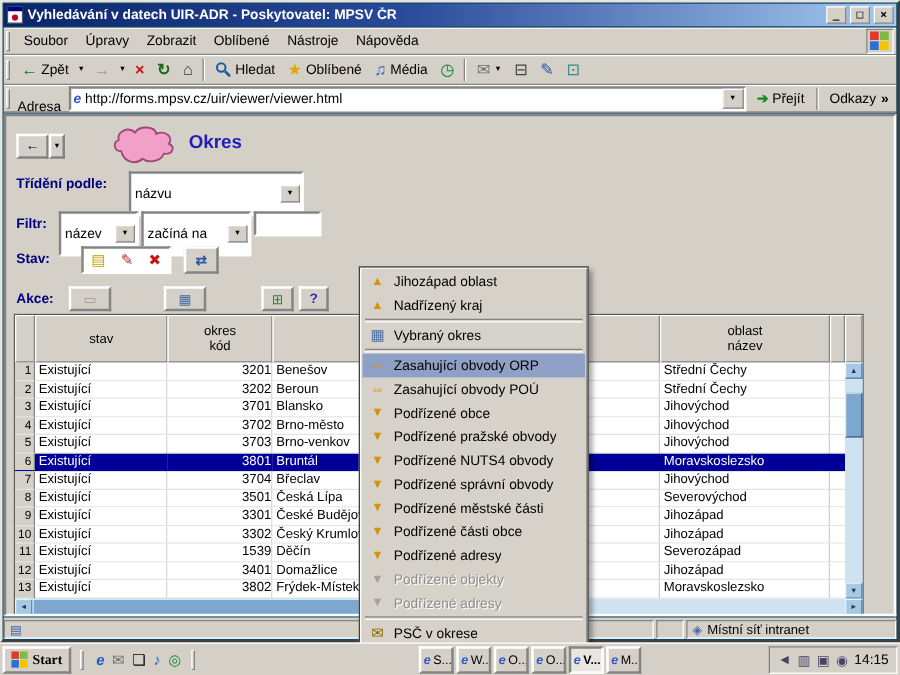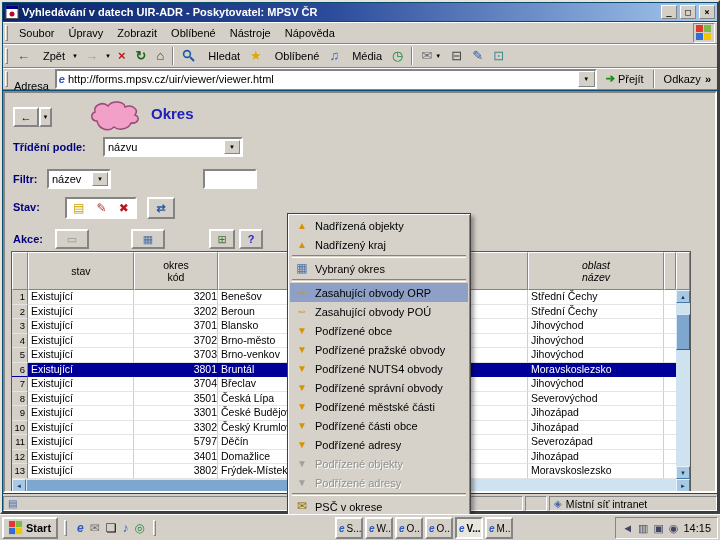--- a/index.html
+++ b/index.html
@@ -31,21 +31,21 @@
   .menubar { top:20px; height:22px; }
   .menu-items { display:flex; height:100%; align-items:center; flex:1; }
   .menu-item { padding:2px 7px; cursor:default; }
   .throbber { width:22px; height:20px; margin-right:2px; display:flex; align-items:center; justify-content:center;
               border:1px solid; border-color:#848484 #fff #fff #848484; }
 
   
   .toolbar { top:42px; height:24px; }
   .tbtn { height:21px; display:flex; align-items:center; padding:0 4px; gap:3px; border:1px solid transparent; }
   .tbtn .tic { font-size:13px; line-height:13px; }
-  .tlabel { font-size:11px;margin-left:10px; }
+  .tlabel { font-size:11px; }
   .dd-part { padding:0 1px; }
   .ddv { font-size:6px; }
   .vsep { width:2px; height:18px; border-left:1px solid #848484; border-right:1px solid #fff; margin:0 3px; }
   .ic-back { color:#0a7a2a; font-weight:bold; }
   .ic-forward { color:#9a9a9a; font-weight:bold; }
   .ic-stop { color:#c01818; font-weight:bold; }
   .ic-refresh { color:#1a6a1a; font-weight:bold; }
   .ic-home { color:#3a3a3a; }
   .ic-star { color:#e0a800; }
   .ic-media { color:#2a68c8; }
@@ -69,21 +69,21 @@
 
   
   .page { position:absolute; left:1px; top:89px; right:1px; height:402px; background:#d4d0c8;
           border:2px solid; border-color:#848484 #fff #fff #848484; overflow:hidden; }
   .page .lbl { position:absolute; color:#00007e; font-weight:bold; }
   .app-back { position:absolute; left:8px; top:14px; width:26px; height:20px; display:flex; align-items:center; justify-content:center; font-weight:bold; }
   .app-back-dd { position:absolute; left:34px; top:14px; width:13px; height:20px; display:flex; align-items:center; justify-content:center; font-size:6px; }
   .cloud { position:absolute; left:80px; top:6px; }
   .app-title { position:absolute; left:146px; top:12px; color:#2020b8; font-weight:bold; font-size:15px; }
 
-  .combo { position:absolute; height:20px; background:#fff; border:2px solid; border-color:#848484 #fff #fff #848484;
+  .combo { position:absolute; height:36px; background:#fff; border:2px solid; border-color:#848484 #fff #fff #848484;
            display:flex; align-items:center; }
   .combo .val { flex:1; padding:0 3px; white-space:nowrap; overflow:hidden; }
   .combo .dd { width:16px; height:14px; margin-right:1px; display:flex; align-items:center; justify-content:center; font-size:6px; }
   .filter-input { position:absolute; height:20px; font-family:"Liberation Sans",sans-serif; font-size:11px; padding:0 3px; }
 
   .state-group { position:absolute; left:60px; top:104px; width:72px; height:22px; display:flex; align-items:center; justify-content:space-around; background:#fff; }
   .state-ic { font-size:12px; line-height:12px; }
   .ic-doc { color:#c8a000; }
   .ic-pen { color:#b03030; }
   .ic-del { color:#c01818; }
@@ -101,21 +101,21 @@
         display:flex; flex-direction:column; align-items:center; justify-content:center;
         font-size:10.5px; line-height:12px; overflow:hidden; }
   .tbody-rows { position:absolute; left:0; top:38px; width:664px; height:189px; overflow:hidden; }
   .trow { display:flex; height:14.5px; }
   .c { font-size:10.5px; line-height:13.5px; padding-left:3px; white-space:nowrap; overflow:hidden;
        border-right:1px solid #cfcfcf; border-bottom:1px solid #e4e4e4; background:#fff; }
   .c-num { width:16px; background:#d4d0c8; border-right:1px solid #848484; text-align:right; padding:0 2px 0 0; font-size:9.5px; }
   .c-stav { width:106px; } .c-kod { width:84px;text-align:right; } .c-nazev { width:170px; }
   .c-hid { width:140px; } .c-obl { width:136px; } .c-x { width:12px; border-right:none; }
   .h-num { width:16px; } .h-stav { width:106px; } .h-kod { width:84px; } .h-nazev { width:170px; }
-  .h-hid { width:140px; } .h-obl { width:136px;font-style:italic; } .h-x { width:12px; } .h-sb { width:14px; }
+  .h-hid { width:140px; } .h-obl { width:136px; } .h-x { width:12px; } .h-sb { width:14px; }
   .trow.selected .c { background:#000099; color:#fff; border-color:#000099; }
   .trow.selected .c-num { background:#d4d0c8; color:#000; border-right-color:#848484; }
 
   
   .vscroll { position:absolute; right:0; top:38px; width:14px; height:189px; background:#cfe2f0; }
   .sbtn { position:absolute; width:14px; height:13px; background:#a8c9e4; border:1px solid; border-color:#e8f2fa #4a78a4 #4a78a4 #e8f2fa;
           color:#173a66; font-size:6px; display:flex; align-items:center; justify-content:center; }
   .vthumb { position:absolute; left:0; top:24px; width:14px; height:36px; background:#7ea7cf; border:1px solid; border-color:#d4e8f6 #33608f #33608f #d4e8f6; }
   .hscroll { position:absolute; left:0; top:227px; width:678px; height:14px; background:#cfe2f0; }
   .hthumb { position:absolute; left:14px; top:0; width:282px; height:14px; background:#7ea7cf; border:1px solid; border-color:#d4e8f6 #33608f #33608f #d4e8f6; }
@@ -139,21 +139,21 @@
   
   .statusbar { position:absolute; left:1px; right:1px; bottom:1px; height:17px; display:flex; gap:2px; background:#d4d0c8; padding-top:2px; }
   .sb-cell { border:1px solid; border-color:#848484 #fff #fff #848484; display:flex; align-items:center; gap:4px; padding:0 4px; font-size:10.5px; }
   .sb-main { flex:1; }
   .sb-small { width:22px; }
   .sb-zone { width:168px; }
   .sb-ic { font-size:10px; color:#4466aa; }
 
   
   .taskbar { position:absolute; left:0; bottom:0; width:720px; height:26px; background:#d4d0c8; border-top:1px solid #fff; z-index:80; }
-  .start-btn { position:absolute; left:2px; top:2px; height:22px; display:flex; align-items:center; gap:3px; padding:0 5px; font-weight:bold; }
+  .start-btn { position:absolute; left:2px; top:2px; height:22px; display:flex; align-items:center; gap:3px; padding:0 5px; font-weight:bold;font-family:Liberation Serif, serif; }
   .ql { position:absolute; top:2px; height:22px; display:flex; align-items:center; gap:6px; left:62px; }
   .ql-ic { font-size:12px; }
   .task-buttons { position:absolute; left:335px; top:2px; display:flex; gap:2px; }
   .task-btn { width:28px; height:22px; display:flex; align-items:center; gap:2px; padding:0 2px;
               border:2px solid; border-color:#fff #848484 #848484 #fff; background:#d4d0c8; overflow:hidden; }
   .task-btn.active { border-color:#848484 #fff #fff #848484; background:#e9e6df; font-weight:bold; }
   .tb-ic { color:#2a58c8; font-weight:bold; font-style:italic; font-size:10px; }
   .tb-label { font-size:10px; white-space:nowrap; }
   .tray { position:absolute; right:2px; top:2px; height:22px; display:flex; align-items:center; gap:5px; padding:0 6px;
           border:1px solid; border-color:#848484 #fff #fff #848484; }
@@ -304,20 +304,26 @@
       <div class="combo" style="left:98px; top:44px; width:140px;">
         <span class="val">názvu</span>
         <span class="dd raised1">
             <span>▼</span>
           </span>
       </div>
 
       <span class="lbl" style="left:8px; top:80px;">Filtr:</span>
       <div class="combo" style="left:42px; top:76px; width:64px;">
         <span class="val">název</span>
+        <span class="dd raised1">
+            <span>▼</span>
+          </span>
+      </div>
+      <div class="combo" style="left:108px; top:76px; width:88px;">
+        <span class="val">začíná na</span>
         <span class="dd raised1">
             <span>▼</span>
           </span>
       </div>
       <input class="field filter-input" style="left: 198px; top: 76px; width: 54px;" value="">
 
       <span class="lbl" style="left:8px; top:108px;">Stav:</span>
       <div class="state-group sunken">
         <span class="state-ic ic-doc">▤</span>
         <span class="state-ic ic-pen">✎</span>
@@ -462,21 +468,21 @@
               <span class="c c-kod">3302</span>
               <span class="c c-nazev">Český Krumlov</span>
               <span class="c c-hid"></span>
               <span class="c c-obl">Jihozápad</span>
               <span class="c c-x"></span>
             </div>
 
             <div class="trow">
               <span class="c c-num">11</span>
               <span class="c c-stav">Existující</span>
-              <span class="c c-kod">5797</span>
+              <span class="c c-kod">1539</span>
               <span class="c c-nazev">Děčín</span>
               <span class="c c-hid"></span>
               <span class="c c-obl">Severozápad</span>
               <span class="c c-x"></span>
             </div>
 
             <div class="trow">
               <span class="c c-num">12</span>
               <span class="c c-stav">Existující</span>
               <span class="c c-kod">3401</span>
@@ -521,21 +527,21 @@
         <span>Místní síť intranet</span>
       </div>
     </div>
 
   </div>
 
   <div class="ctxmenu">
 
       <div class="ctx-item">
         <span class="ctx-ic ic-up">▲</span>
-        <span class="ctx-label">Nadřízená objekty</span>
+        <span class="ctx-label">Jihozápad oblast</span>
       </div>
 
       <div class="ctx-item">
         <span class="ctx-ic ic-up">▲</span>
         <span class="ctx-label">Nadřízený kraj</span>
       </div>
 
       <div class="ctx-item separator">
         
         

